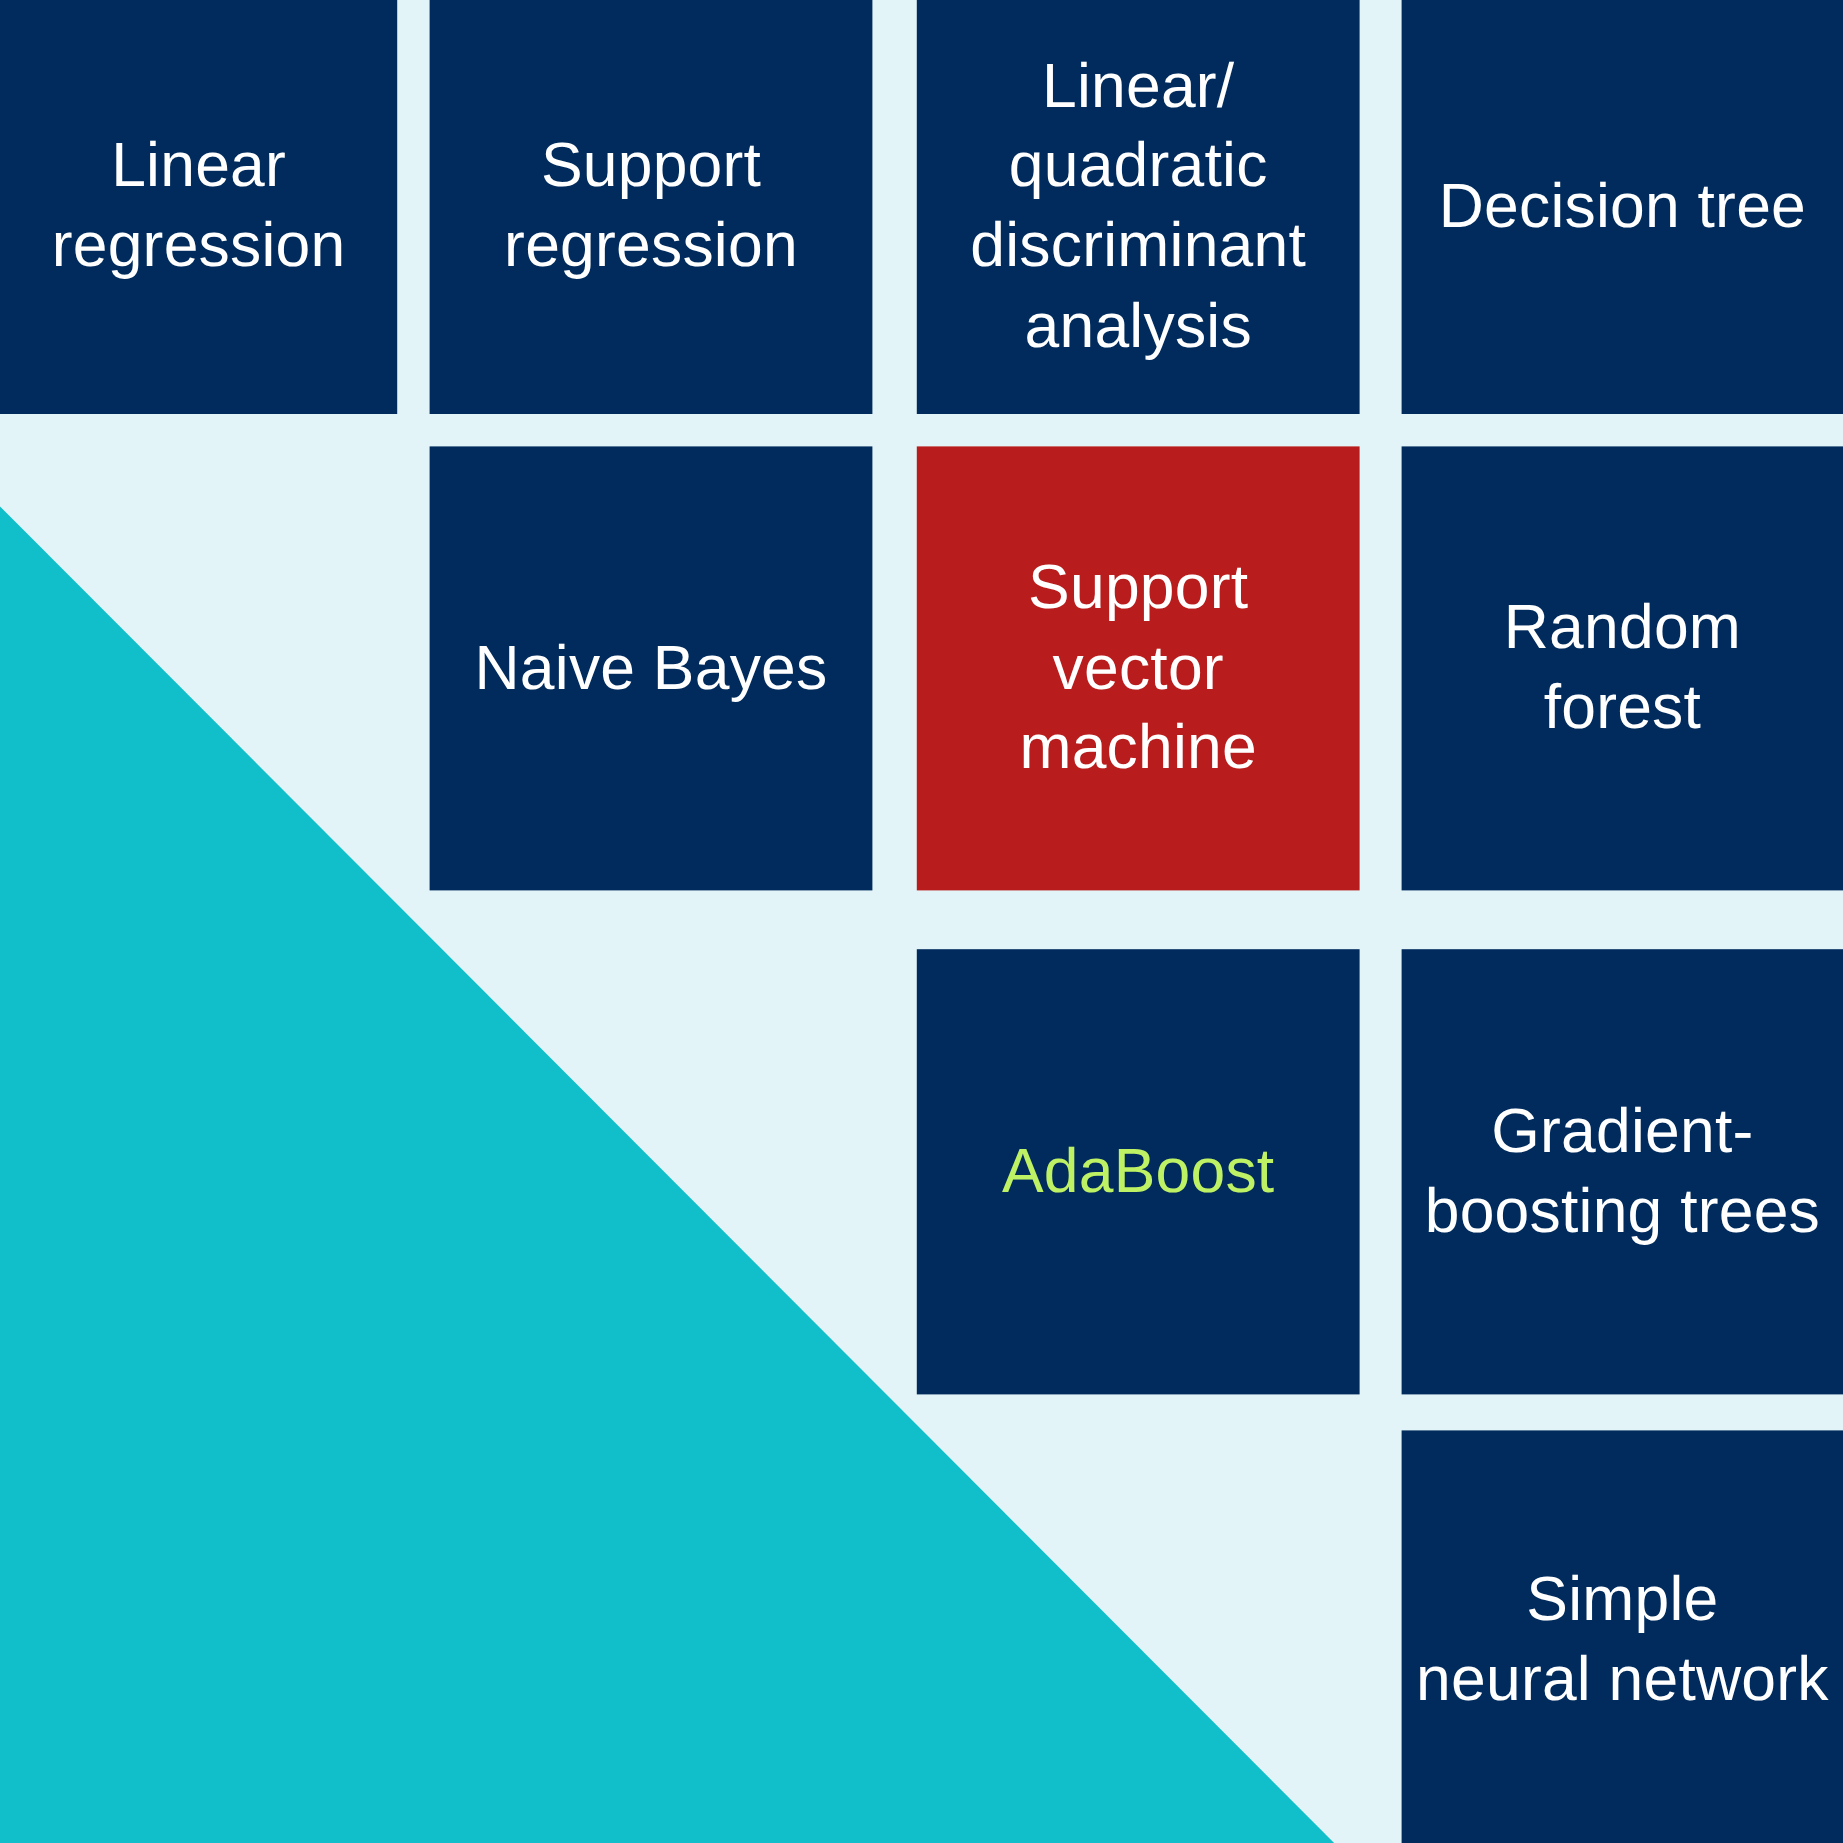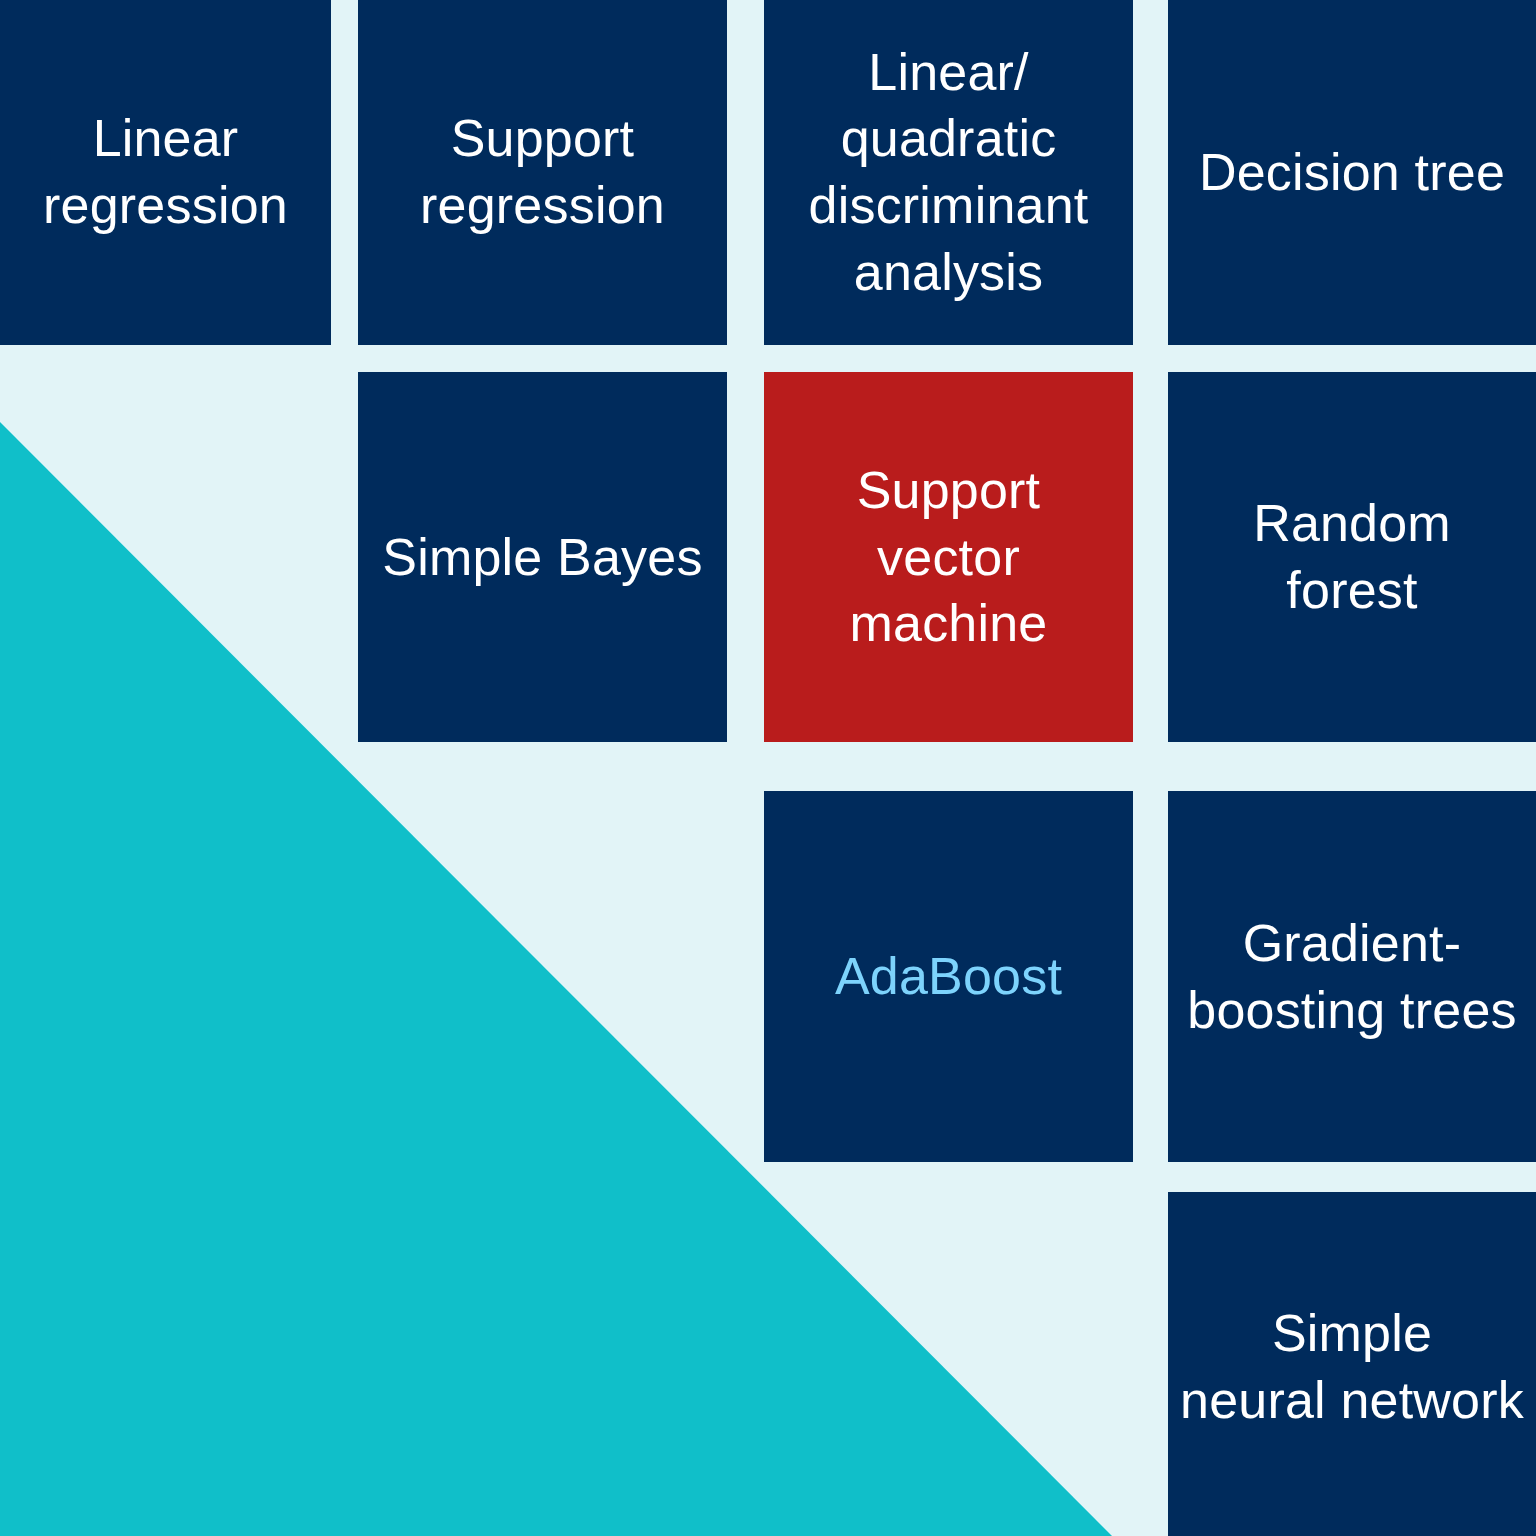--- a/index.html
+++ b/index.html
@@ -99,34 +99,34 @@
 quadratic
 discriminant
 analysis</span>
     </div>
 
     <div class="cell c4 r1" style="background: rgb(0, 43, 92); color: rgb(255, 255, 255);">
       <span class="label">Decision tree</span>
     </div>
 
     <div class="cell c2 r2" style="background: rgb(0, 43, 92); color: rgb(255, 255, 255);">
-      <span class="label">Simple Bayes</span>
+      <span class="label">Naive Bayes</span>
     </div>
 
     <div class="cell c3 r2" style="background: #b91c1c; color: rgb(255, 255, 255);">
       <span class="label">Support
 vector machine</span>
     </div>
 
     <div class="cell c4 r2" style="background: rgb(0, 43, 92); color: rgb(255, 255, 255);">
       <span class="label">Random
 forest</span>
     </div>
 
-    <div class="cell c3 r3" style="background: rgb(0, 43, 92); color: #7dd3fc;">
+    <div class="cell c3 r3" style="background: rgb(0, 43, 92); color: #bef264;">
       <span class="label">AdaBoost</span>
     </div>
 
     <div class="cell c4 r3" style="background: rgb(0, 43, 92); color: rgb(255, 255, 255);">
       <span class="label">Gradient-
 boosting trees</span>
     </div>
 
     <div class="cell c4 r4" style="background: rgb(0, 43, 92); color: rgb(255, 255, 255);">
       <span class="label">Simple

